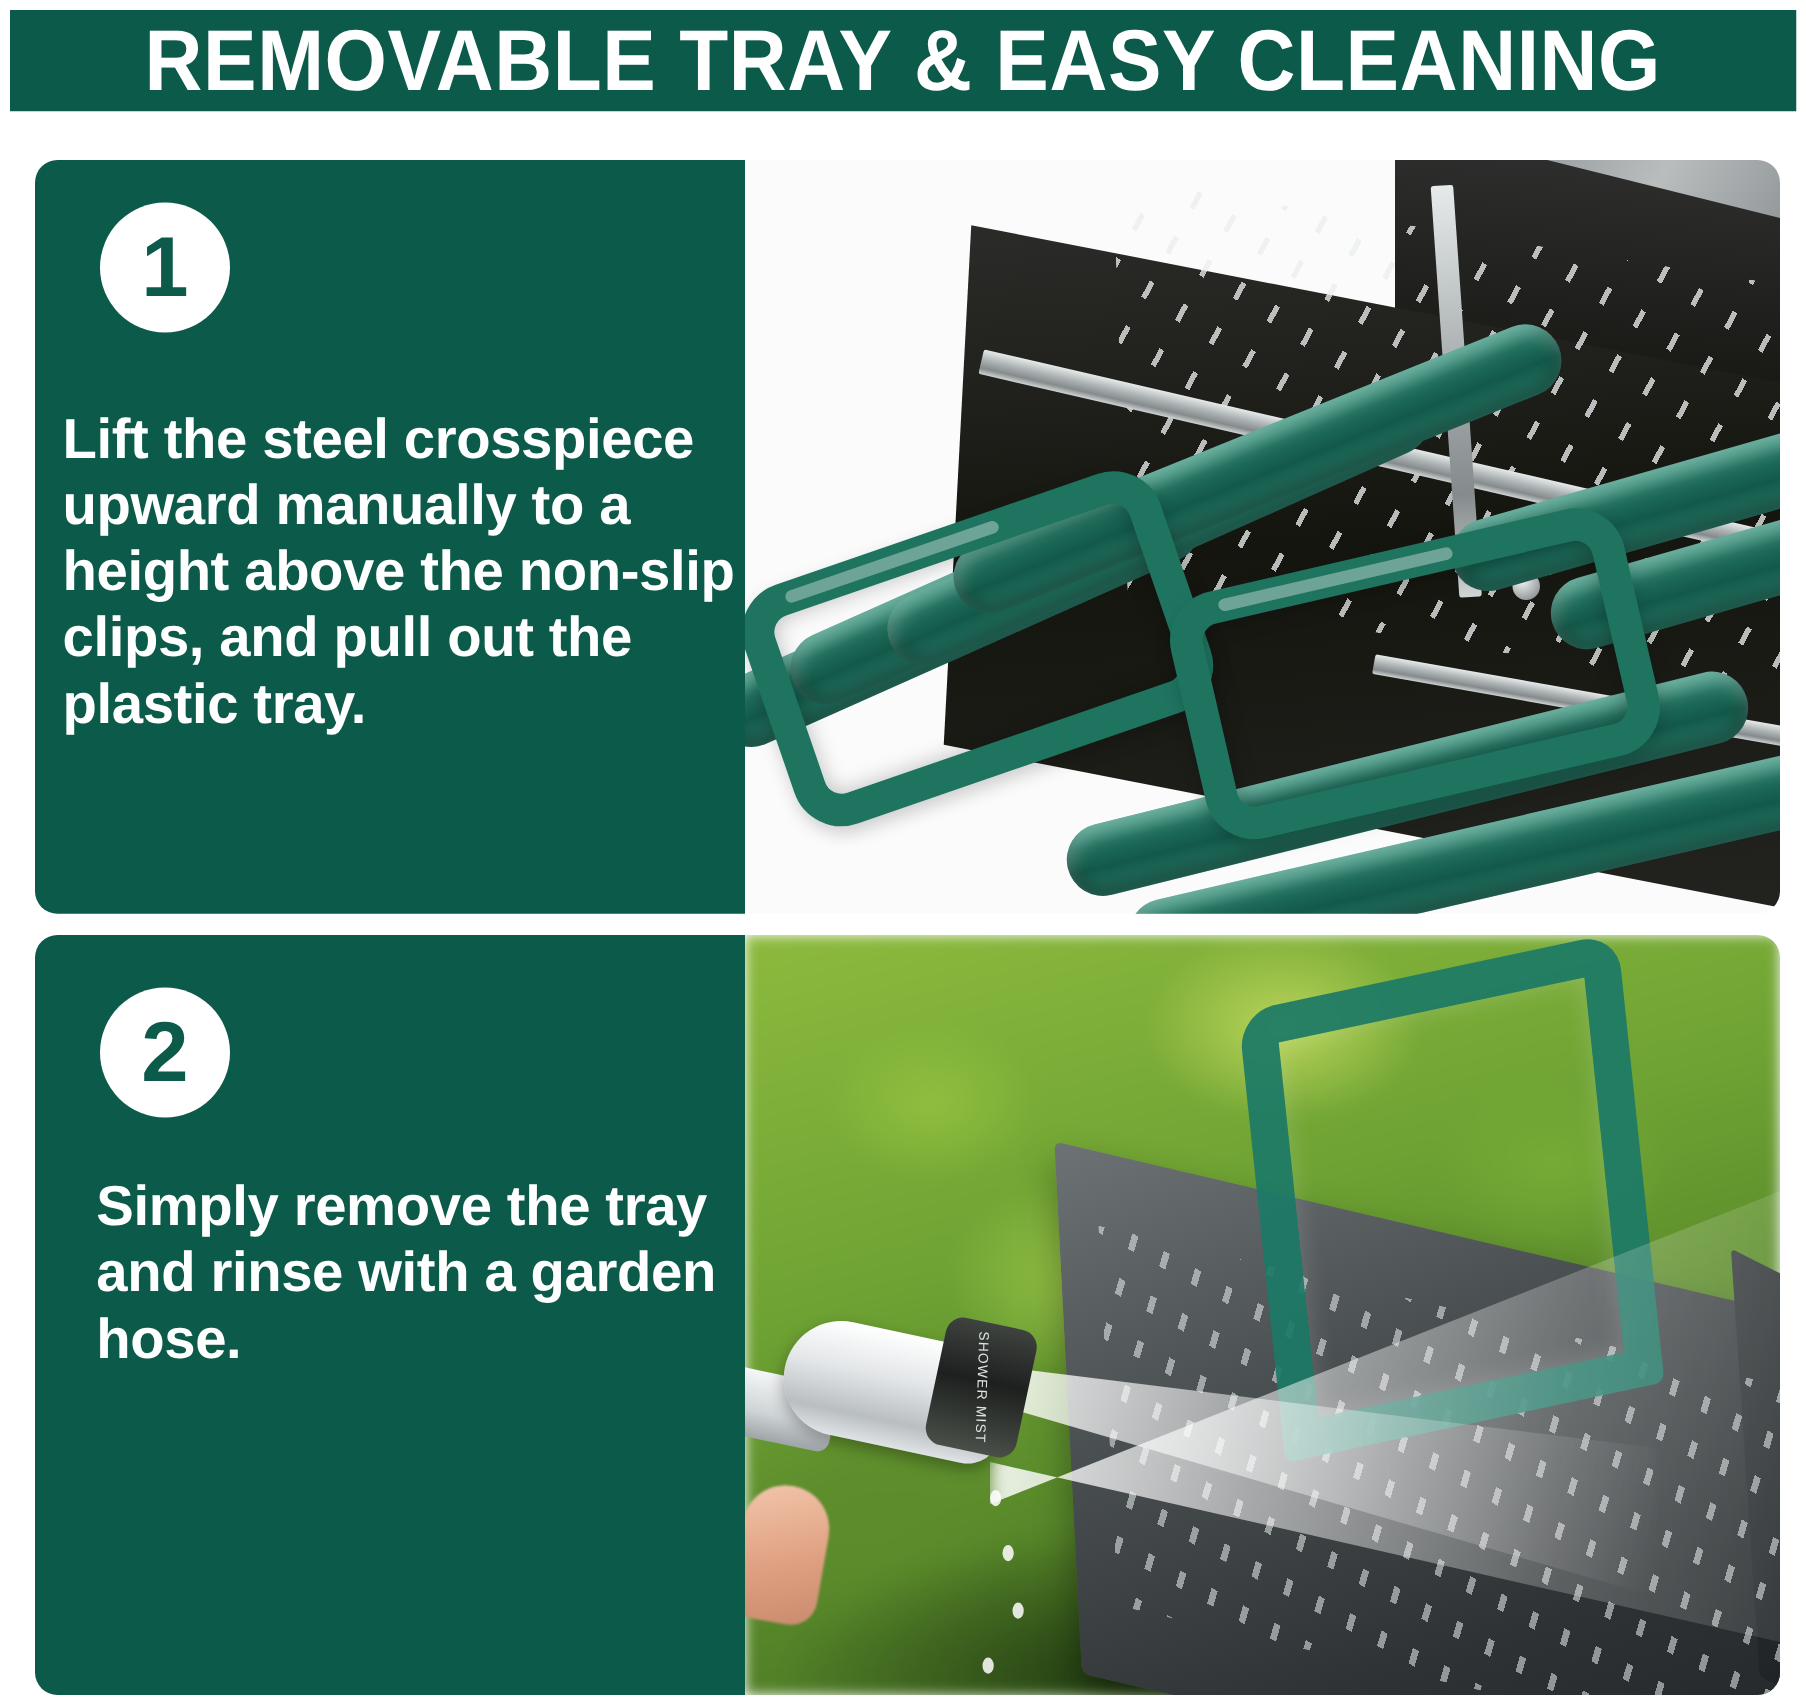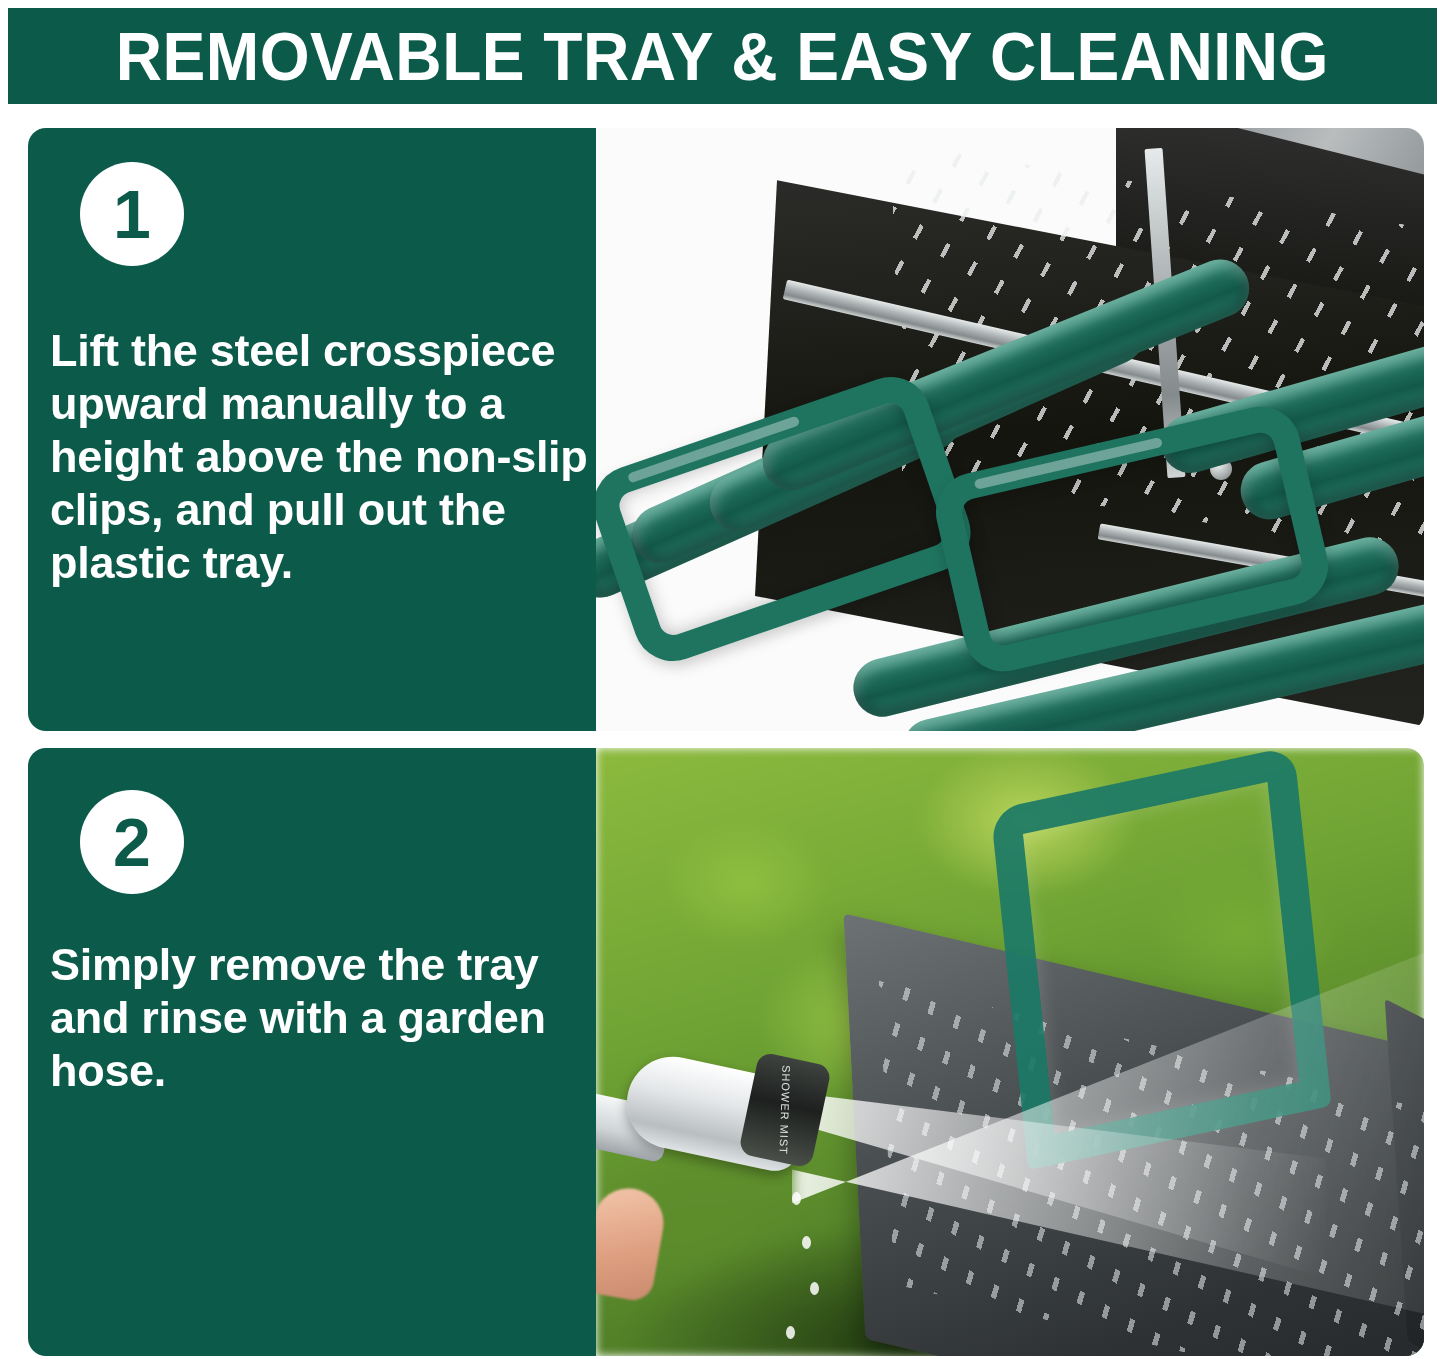--- a/index.html
+++ b/index.html
@@ -20,21 +20,21 @@
     height: 1359px;
     background: #ffffff;
   }
 
   
   .header-banner {
     position: absolute;
     left: 8px;
     top: 8px;
     width: 1429px;
-    height: 96px;
+    height: 81px;
     background: #0c5a4a;
     display: flex;
     align-items: center;
     justify-content: center;
     overflow: hidden;
   }
   .header-title {
     color: #ffffff;
     font-family: "Liberation Sans Narrow", "Liberation Sans", sans-serif;
     font-weight: bold;
@@ -90,21 +90,21 @@
     position: absolute;
     left: 22px;
     width: 540px;
     color: #ffffff;
     font-weight: bold;
     font-size: 45px;
     line-height: 1.18;
     letter-spacing: -0.3px;
   }
   #step-row-1 .step-text { top: 196px; }
-  #step-row-2 .step-text { top: 190px; }
+  #step-row-2 .step-text { top: 190px; margin-left: 27px; }
 
   
   .step-photo {
     position: absolute;
     left: 568px;
     top: 0;
     width: 828px;
     height: 100%;
     border-radius: 0 18px 18px 0;
     overflow: hidden;

